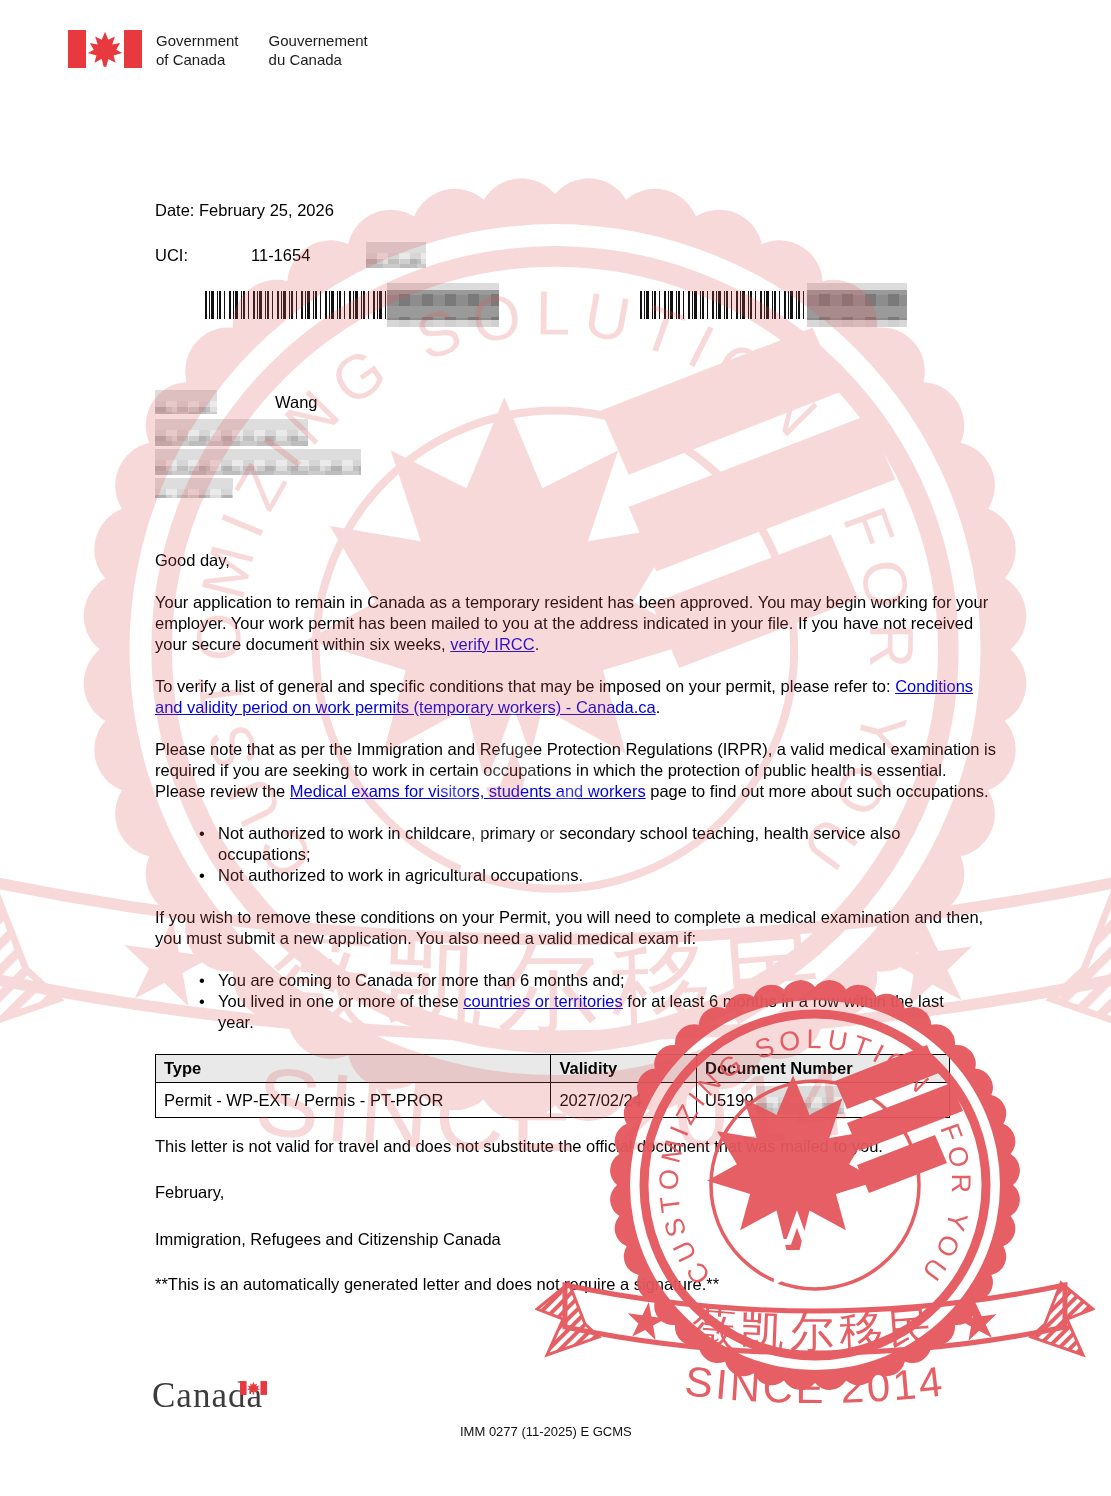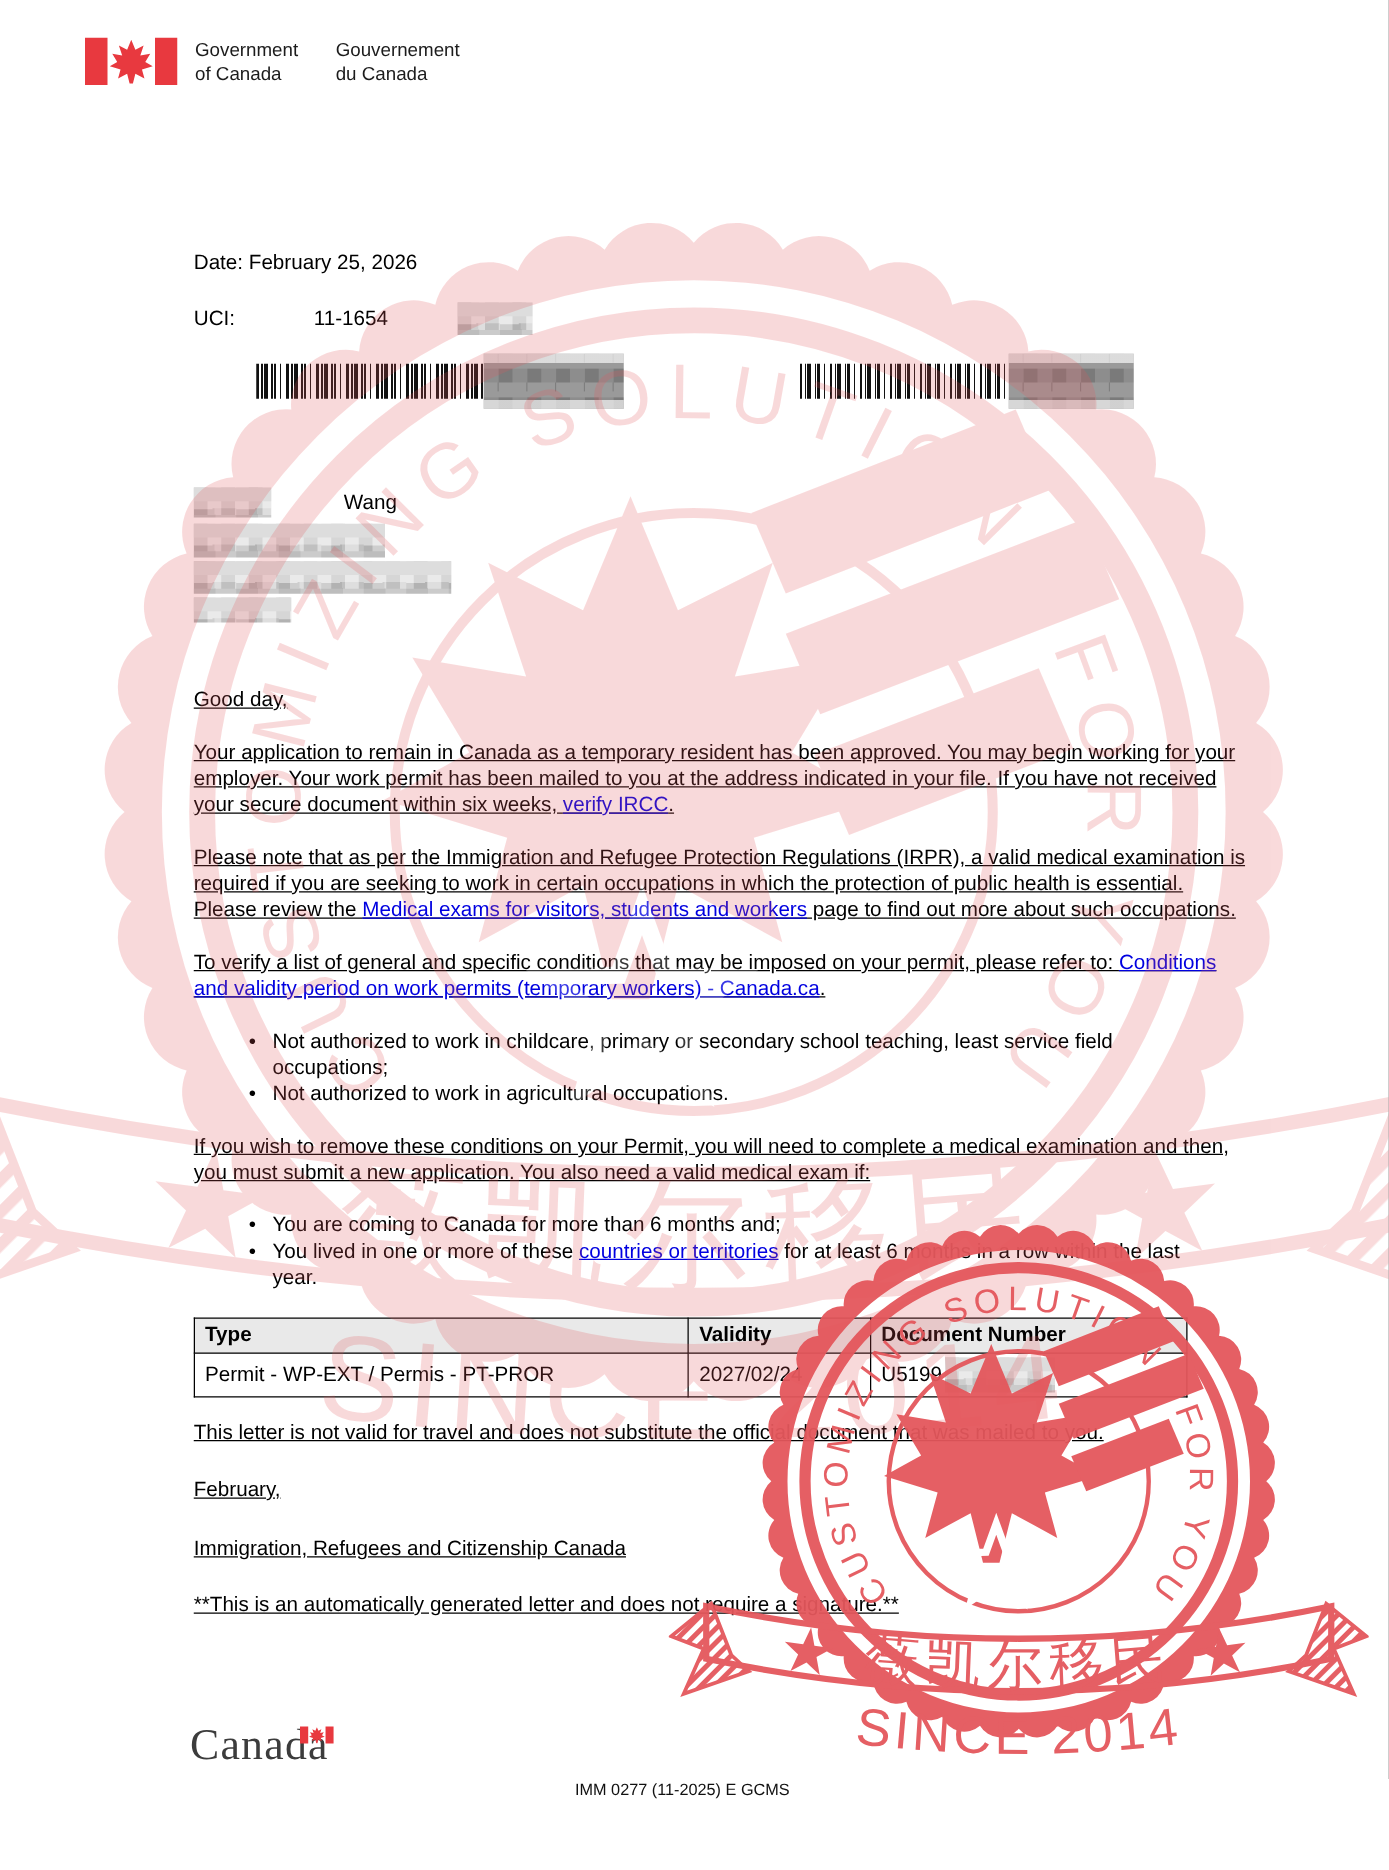--- a/index.html
+++ b/index.html
@@ -28,21 +28,21 @@
       linear-gradient(180deg, rgba(255,255,255,.65) 0 7px, rgba(255,255,255,0) 7px calc(100% - 7px), rgba(255,255,255,.65) calc(100% - 7px)),
       repeating-conic-gradient(#9a9a9a 0 25%, #7a7a7a 0 50%, #8d8d8d 0 75%, #686868 0);
       background-size:100% 100%,23px 23px;}
 
   .barcode{background:repeating-linear-gradient(90deg,
       #111 0 2px,#fff 2px 4px,#111 4px 5px,#fff 5px 6px,#111 6px 9px,#fff 9px 12px,
       #111 12px 13px,#fff 13px 14px,#111 14px 16px,#fff 16px 19px,#111 19px 20px,#fff 20px 24px);}
 
   
   #body-flow{position:absolute;left:155px;top:550px;width:842px;font-size:16.5px;line-height:21px;z-index:1;}
-  #body-flow p{margin:0 0 21px 0;text-decoration:underline;}
+  #body-flow p{margin:0 0 21px 0;}
   #body-flow a{color:var(--link);text-decoration:underline;cursor:pointer;}
   ul.blt{list-style:none;margin:0 0 21px 0;padding:0 30px 0 42px;}
   ul.blt li{position:relative;padding-left:21px;}
   ul.blt li::before{content:"\2022";position:absolute;left:2px;top:0;}
 
   table.doc{border-collapse:collapse;margin:0 0 18px 0;table-layout:fixed;width:795px;}
   table.doc th,table.doc td{border:1.6px solid #000;padding:3px 8px;text-align:left;
       font-size:16.5px;line-height:21px;overflow:visible;white-space:nowrap;}
   table.doc th{background:#e9e9e9;font-weight:bold;}
   .col-type{width:372px;}.col-val{width:137px;}.col-doc{width:238px;}
@@ -138,27 +138,27 @@
   </div>
   <div class="abs px" style="left:155px;top:419px;width:153px;height:27px;"></div>
   <div class="abs px" style="left:155px;top:449px;width:206px;height:26px;"></div>
   <div class="abs px" style="left:155px;top:478px;width:78px;height:20px;"></div>
 
   <div id="body-flow">
     <p>Good day,</p>
 
     <p><span>Your application to remain in Canada as a temporary resident has been approved. You may begin working for your employer. Your work permit has been mailed to you at the address indicated in your file. If you have not received your secure document within six weeks, </span><a>verify IRCC</a><span>.</span></p>
 
+    <p><span>To verify a list of general and specific conditions that may be imposed on your permit, please refer to: </span><a>Conditions and validity period on work permits (temporary workers) - Canada.ca</a><span>.</span></p>
+
     <p><span>Please note that as per the Immigration and Refugee Protection Regulations (IRPR), a valid medical examination is required if you are seeking to work in certain occupations in which the protection of public health is essential. Please review the </span><a>Medical exams for visitors, students and workers</a><span> page to find out more about such occupations.</span></p>
 
-    <p><span>To verify a list of general and specific conditions that may be imposed on your permit, please refer to: </span><a>Conditions and validity period on work permits (temporary workers) - Canada.ca</a><span>.</span></p>
-
 
     <ul class="blt">
-      <li>Not authorized to work in childcare, primary or secondary school teaching, least service field occupations;</li>
+      <li>Not authorized to work in childcare, primary or secondary school teaching, health service also occupations;</li>
       <li>Not authorized to work in agricultural occupations.</li>
     </ul>
 
     <p>If you wish to remove these conditions on your Permit, you will need to complete a medical examination and then, you must submit a new application. You also need a valid medical exam if:</p>
 
     <ul class="blt">
       <li>You are coming to Canada for more than 6 months and;</li>
       <li><span>You lived in one or more of these </span><a>countries or territories</a><span> for at least 6 months in a row within the last year.</span></li>
     </ul>
 

